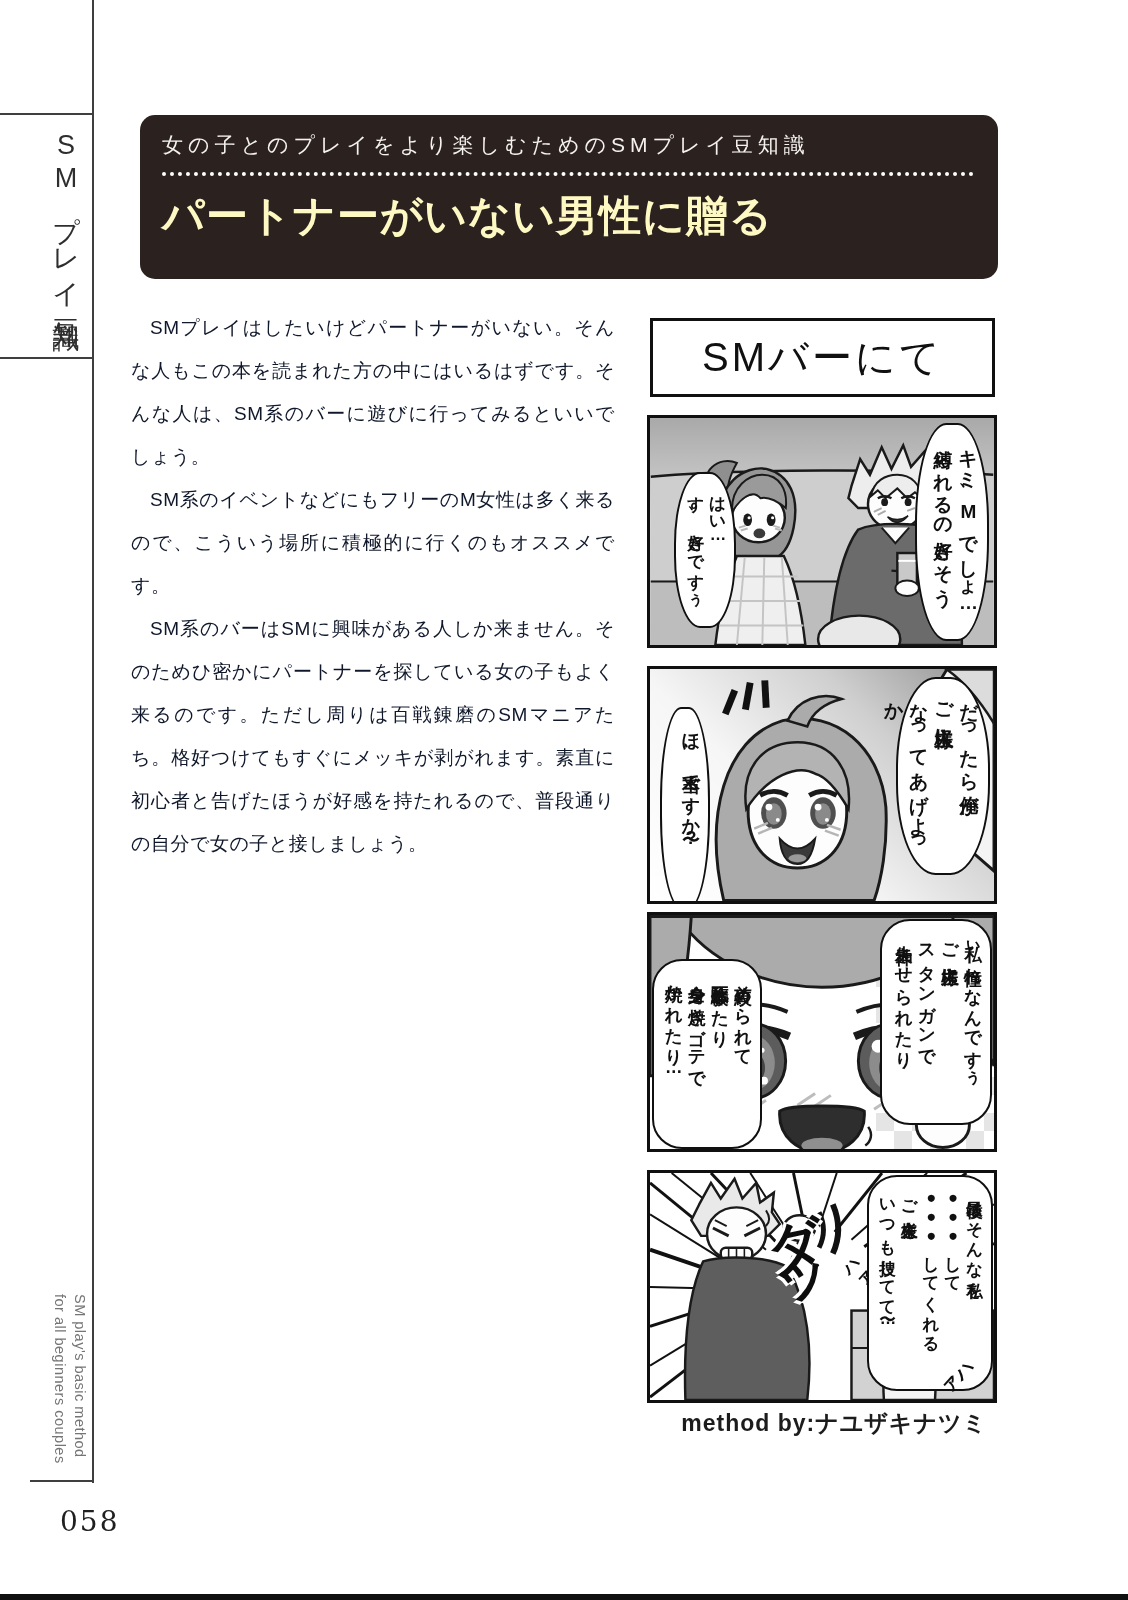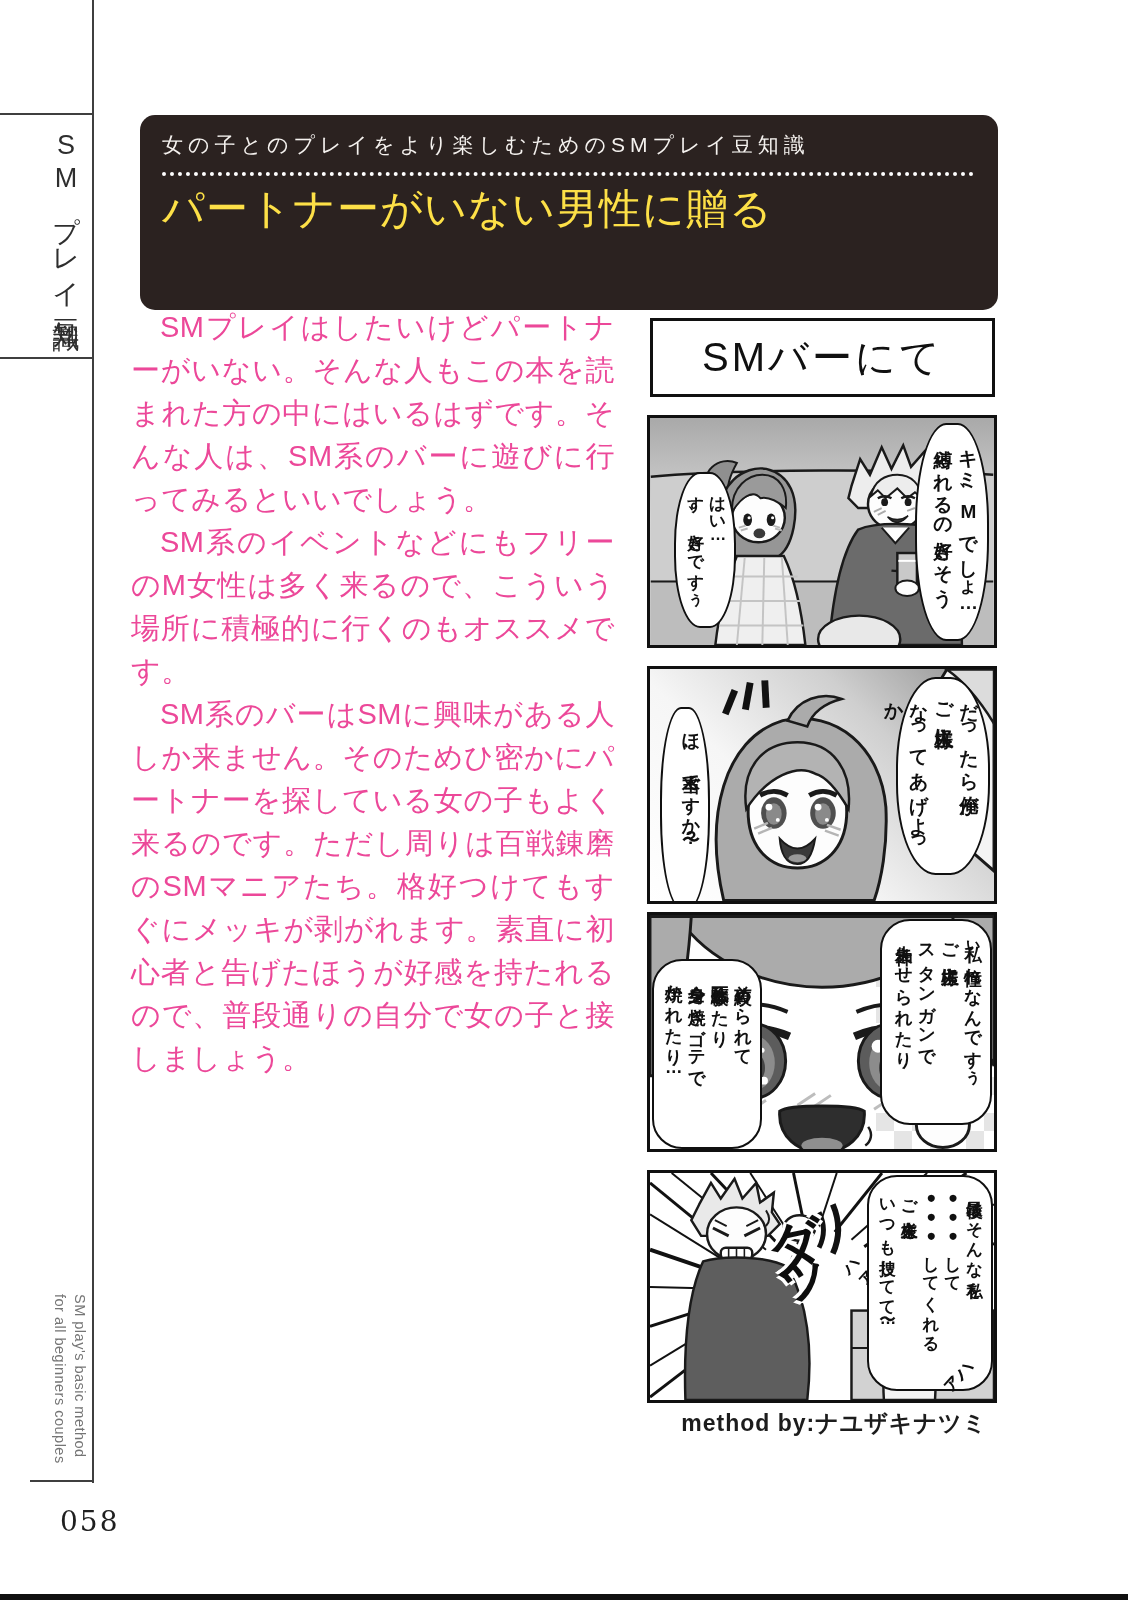--- a/index.html
+++ b/index.html
@@ -32,41 +32,41 @@
     font-size:14.5px; line-height:20px; color:#757575; letter-spacing:0.5px;
   }
   .page-number {
     position:absolute; left:60px; top:1505px;
     font-family:"DejaVu Serif", serif;
     font-size:28px; letter-spacing:2px; color:#1f1f1f;
   }
 
   
   .header-box {
-    position:absolute; left:140px; top:115px; width:858px; height:195px;
+    position:absolute; left:140px; top:115px; width:858px; height:164px;
     background:#2b2220; border-radius:15px;
     padding:16px 20px 0 22px;
   }
   .kicker {
     color:#f5f2ef; font-size:21px; letter-spacing:5px; font-weight:400;
   }
   .dotted-rule {
     margin-top:13px; width:812px; height:0;
     border-top:4px dotted #ffffff;
   }
   .header-title {
-    margin-top:9px;
-    color:#fde047; font-weight:400; font-size:42px; line-height:47px; letter-spacing:1px;
+    margin-top:16px;
+    color:#fef9c3; font-weight:700; font-size:42px; line-height:47px; letter-spacing:1px;
   }
 
   
   .article {
     position:absolute; left:131px; top:306px; width:484px;
-    font-size:29px; line-height:43px; letter-spacing:0.5px;
-    text-align:justify; color:#ec4899;
+    font-size:19px; line-height:43px; letter-spacing:0.5px;
+    text-align:justify; color:#0f172a;
   }
   .article p { text-indent:1em; }
 
   
   .comic-title {
     position:absolute; left:650px; top:318px; width:345px; height:79px;
     border:3.5px solid #101010; background:#fff;
     display:flex; align-items:center; justify-content:center;
     font-size:40px; font-weight:400; letter-spacing:3px; color:#101010;
   }

